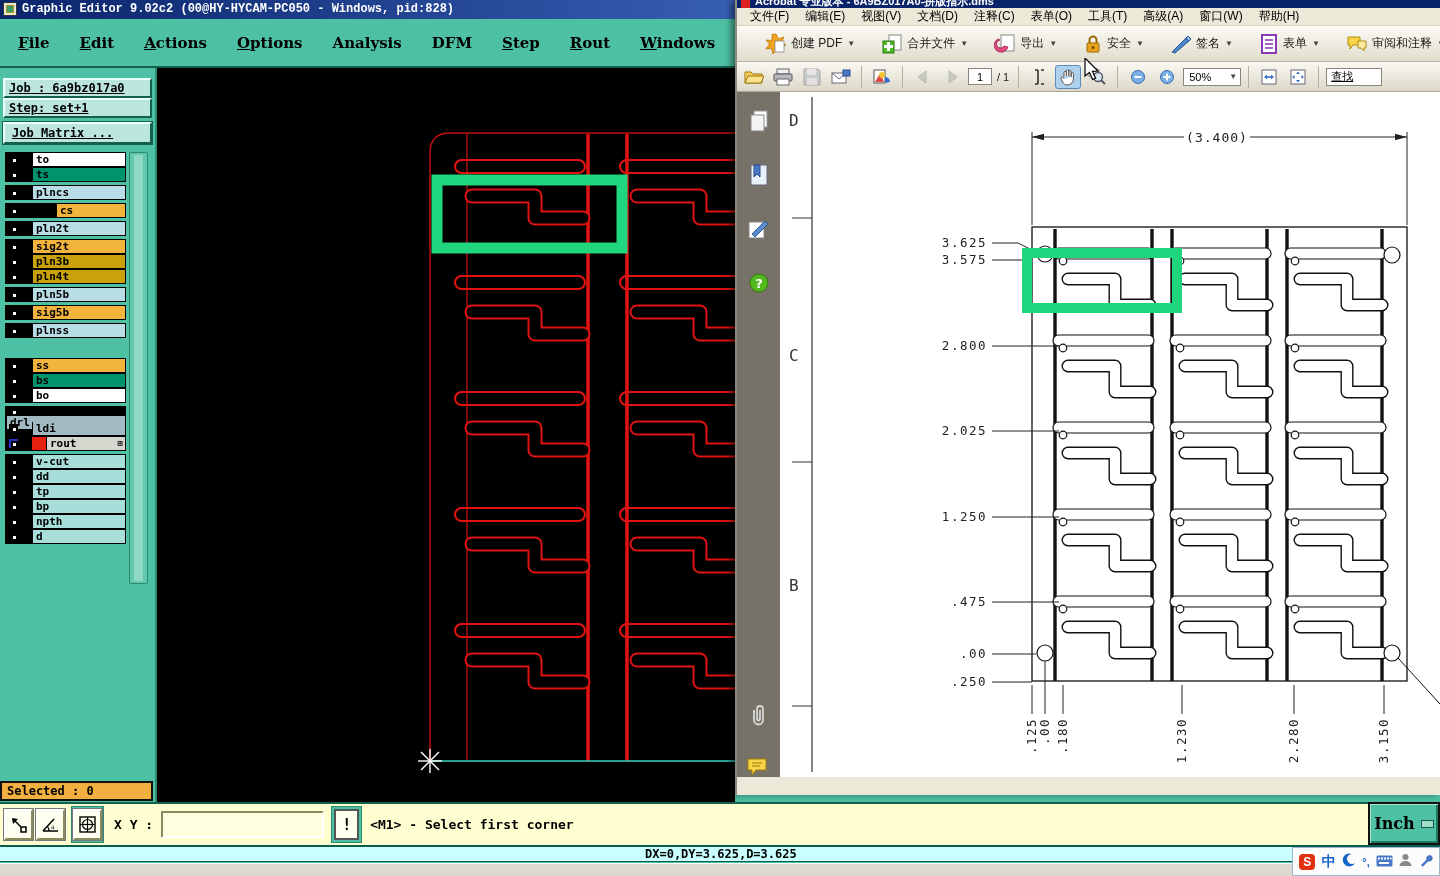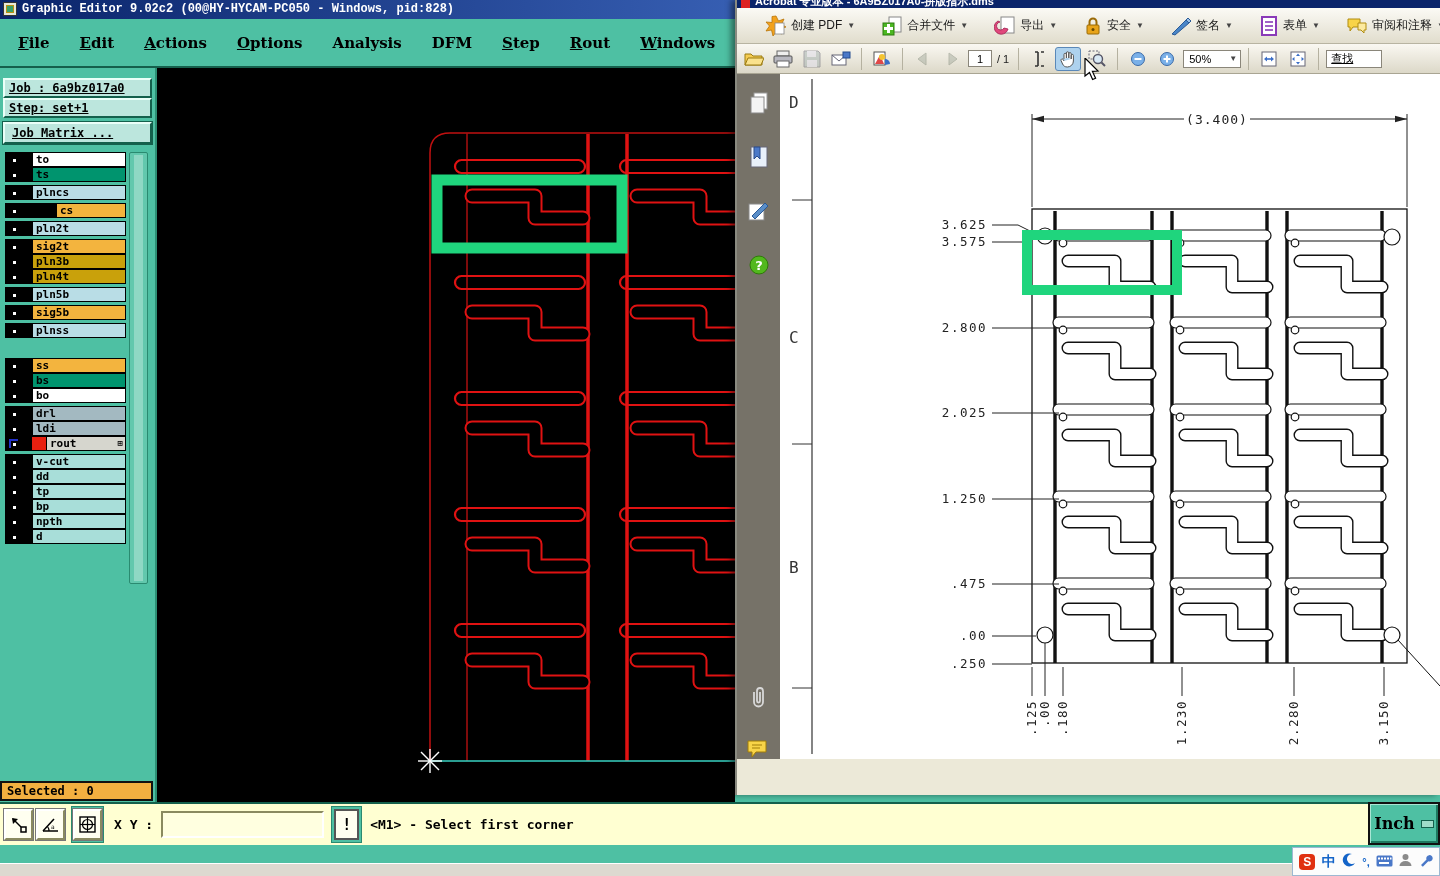--- a/index.html
+++ b/index.html
@@ -325,21 +325,21 @@
             <span class="cbwrap">
               <span class="cb" style="border-color: rgb(0, 0, 0);"></span>
             </span>
             <span class="swatch"></span>
             <span class="lfield" style="background: rgb(255, 255, 255);">
               <span>bo</span>
               <span class="lgrid"></span>
             </span>
           </div>
 
-          <div class="layer-row" style="margin-top: 3px;">
+          <div class="layer-row" style="margin-top: 3px; flex-direction: column;">
             <span class="cbwrap">
               <span class="cb" style="border-color: rgb(0, 0, 0);"></span>
             </span>
             <span class="swatch"></span>
             <span class="lfield" style="background: rgb(163, 185, 193);">
               <span>drl</span>
               <span class="lgrid"></span>
             </span>
           </div>
 
@@ -507,29 +507,54 @@
         <span class="ge-bang">!</span>
       </span>
       <span class="ge-message">&lt;M1&gt; - Select first corner</span>
     </div>
 
     <div class="ge-inch">
       <span>Inch</span>
       <span class="ge-inch-toggle"></span>
     </div>
 
+    <div class="ge-status">
+      <span>DX=0,DY=3.625,D=3.625</span>
+    </div>
     <div class="ge-taskbar"></div>
   </div>
 
   <div id="acrobat">
     <div class="ac-titlebar">
       <span class="ac-pdficon"></span>
       <span class="t">Acrobat 专业版本 - 6A9BZ017A0-拼版指示.dms</span>
     </div>
 
+    <div class="ac-menubar">
+
+        <span class="ac-menu-item">文件(F)</span>
+
+        <span class="ac-menu-item">编辑(E)</span>
+
+        <span class="ac-menu-item">视图(V)</span>
+
+        <span class="ac-menu-item">文档(D)</span>
+
+        <span class="ac-menu-item">注释(C)</span>
+
+        <span class="ac-menu-item">表单(O)</span>
+
+        <span class="ac-menu-item">工具(T)</span>
+
+        <span class="ac-menu-item">高级(A)</span>
+
+        <span class="ac-menu-item">窗口(W)</span>
+
+        <span class="ac-menu-item">帮助(H)</span>
+      </div>
 
     <div class="ac-toolbar1">
       <span class="ac-grip"></span>
       <span class="ac-bigbtn">
         <svg width="22" height="22" viewBox="0 0 22 22">
           <polygon points="11,1 13.5,6 19,4 16.5,9.5 21,12 15.5,13.5 17,19 11.5,16.5 8,21 6.5,15 1,16 4.5,11 1,7 7,7.5 7,1.5" fill="#f2a21e" stroke="#b97508" stroke-width=".8"></polygon>
           <rect x="10" y="8" width="9" height="11" fill="#fff" stroke="#888" stroke-width=".8"></rect>
         </svg>
         <span>创建 PDF</span>
         <span class="ac-dd">▼</span>

